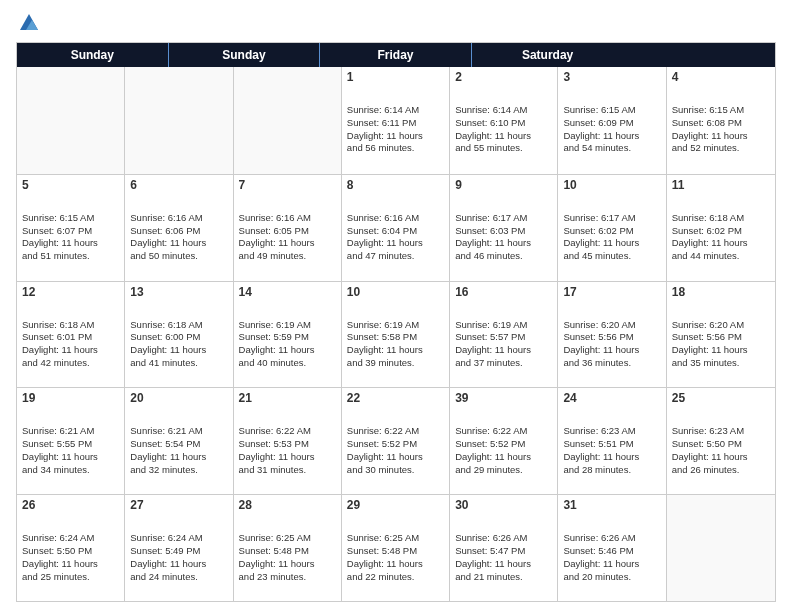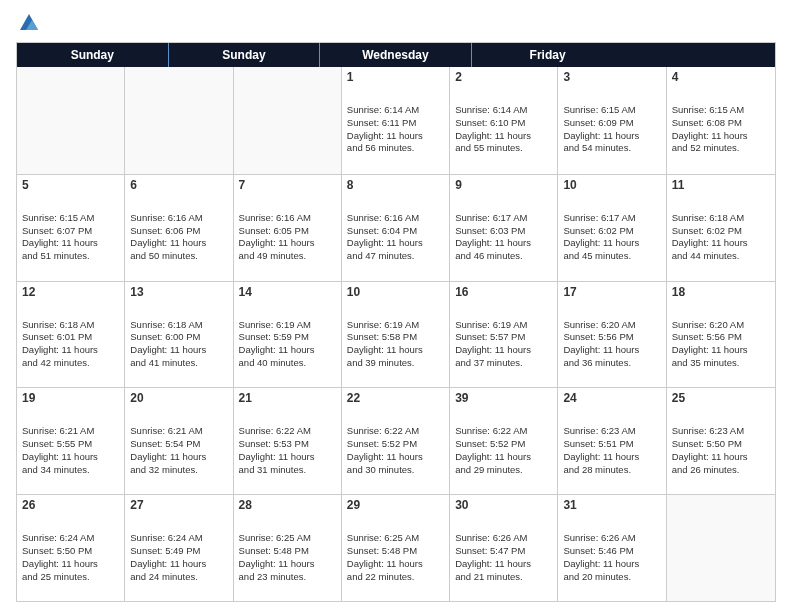--- a/index.html
+++ b/index.html
@@ -141,22 +141,22 @@
     <div class="header-right">
       <div class="month-title"></div>
       <div class="location"></div>
     </div>
   </div>
 
   <div class="calendar">
     <div class="cal-header">
     <div class="cal-header-cell">Sunday</div>
         <div class="cal-header-cell">Sunday</div>
-        <div class="cal-header-cell">Wednesday</div>
         <div class="cal-header-cell">Friday</div>
+        <div class="cal-header-cell">Saturday</div>
       </div>
     <div class="cal-body">
     <div class="cal-row">
           <div class="cal-cell empty"></div>
           <div class="cal-cell empty"></div>
           <div class="cal-cell empty"></div>
           <div class="cal-cell">
             <span class="day-number">1</span>
             <div class="cell-info" style="white-space: pre-line;">Sunrise: 6:14 AM
 Sunset: 6:11 PM

